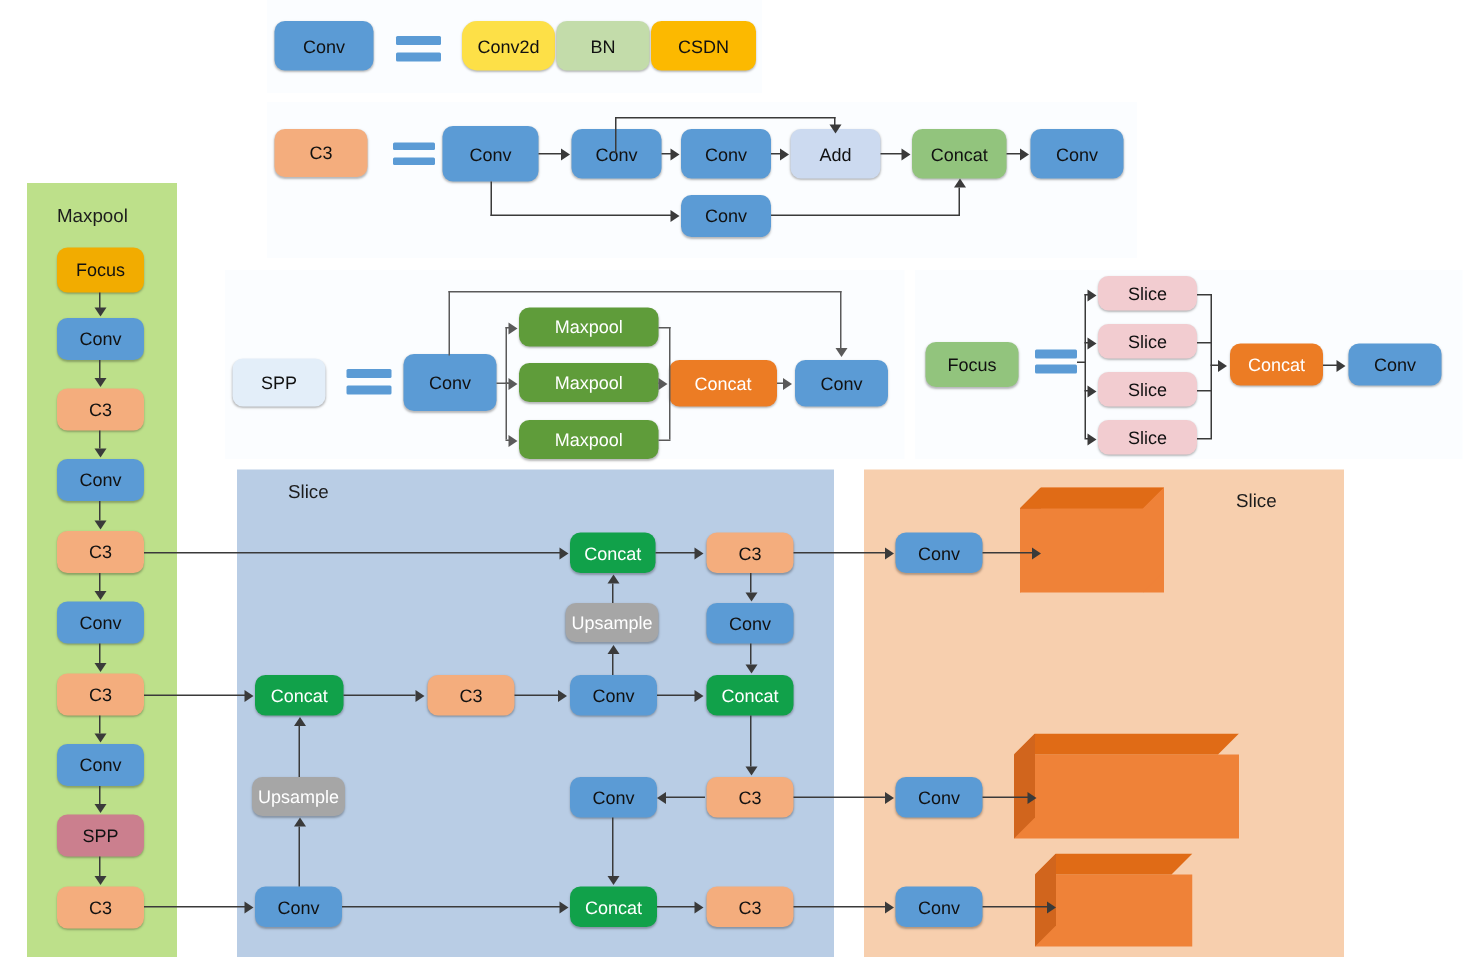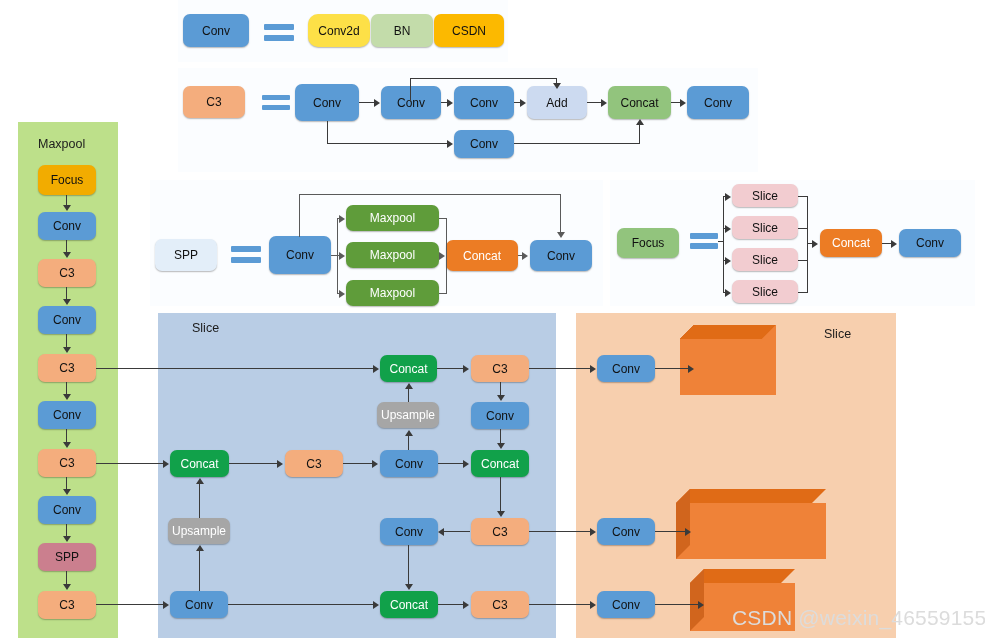--- a/index.html
+++ b/index.html
@@ -352,15 +352,14 @@
   <div class="ln h" style="left:529px;top:604px;width:61px;"></div>
   <div class="arw r" style="left:590px;top:600.5px;"></div>
 
   <div class="ln h" style="left:655px;top:368px;width:34px;"></div>
   <div class="arw r" style="left:688px;top:364.5px;"></div>
   <div class="ln h" style="left:655px;top:531px;width:31px;"></div>
   <div class="arw r" style="left:685px;top:527.5px;"></div>
   <div class="ln h" style="left:655px;top:604px;width:44px;"></div>
   <div class="arw r" style="left:698px;top:600.5px;"></div>
 
-  <div class="wm" style="left:732px;top:606px;">CSDN @weixin_46559155</div>
 
 </div>
 
 </body></html>

